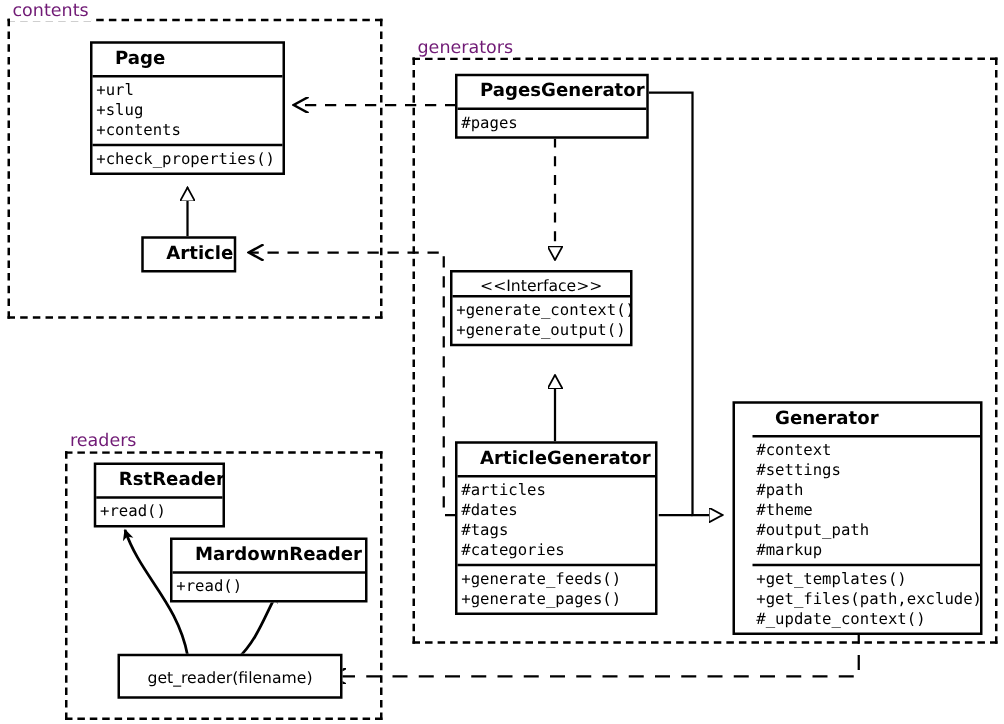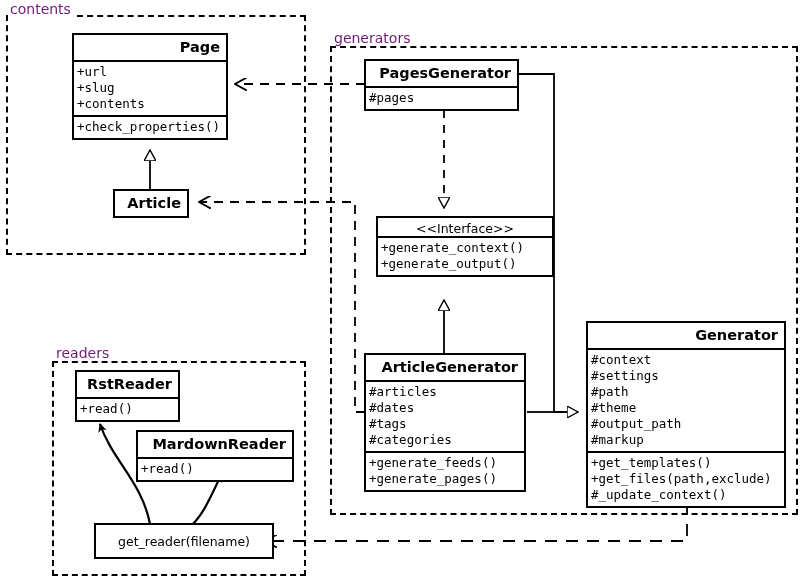--- a/index.html
+++ b/index.html
@@ -47,25 +47,26 @@
     position: absolute;
     box-sizing: border-box;
     border: 2px solid #000;
     background: #ffffff;
     z-index: 5;
   }
   .cls-name {
     font-family: "DejaVu Sans", sans-serif;
     font-weight: bold;
     font-size: 14.5px;
-    text-align: right;
+    text-align: left;
     padding: 4px 6px 5px 6px;
     color: #000;
     line-height: 16px;
     white-space: nowrap;
+    margin-left: 12px;
   }
   .cls-stereo {
     font-family: "DejaVu Sans", sans-serif;
     font-weight: normal;
     font-size: 12.5px;
     text-align: center;
     color: #000;
     line-height: 14px;
     padding-top: 4px;
   }
@@ -186,21 +187,21 @@
     <div class="cls-name">Article</div>
   </div>
 
   <div class="cls" style="left:364px; top:59px; width:155px;">
     <div class="cls-name">PagesGenerator</div>
     <div class="cls-sec">
       <div>#pages</div>
     </div>
   </div>
 
-  <div class="cls" style="left:376px; top:216px; width:178px;">
+  <div class="cls" style="left:360px; top:216px; width:146px;">
     <div class="cls-stereo">&lt;&lt;Interface&gt;&gt;</div>
     <div class="cls-sec">
       <div>+generate_context()</div>
       <div>+generate_output()</div>
     </div>
   </div>
 
   <div class="cls" style="left:364px; top:353px; width:162px;">
     <div class="cls-name">ArticleGenerator</div>
     <div class="cls-sec">
@@ -208,21 +209,21 @@
       <div>#dates</div>
       <div>#tags</div>
       <div>#categories</div>
     </div>
     <div class="cls-sec">
       <div>+generate_feeds()</div>
       <div>+generate_pages()</div>
     </div>
   </div>
 
-  <div class="cls" style="left:586px; top:321px; width:200px;">
+  <div class="cls" style="left:586px; top:321px; width:200px;padding-left:14px;">
     <div class="cls-name">Generator</div>
     <div class="cls-sec">
       <div>#context</div>
       <div>#settings</div>
       <div>#path</div>
       <div>#theme</div>
       <div>#output_path</div>
       <div>#markup</div>
     </div>
     <div class="cls-sec">

